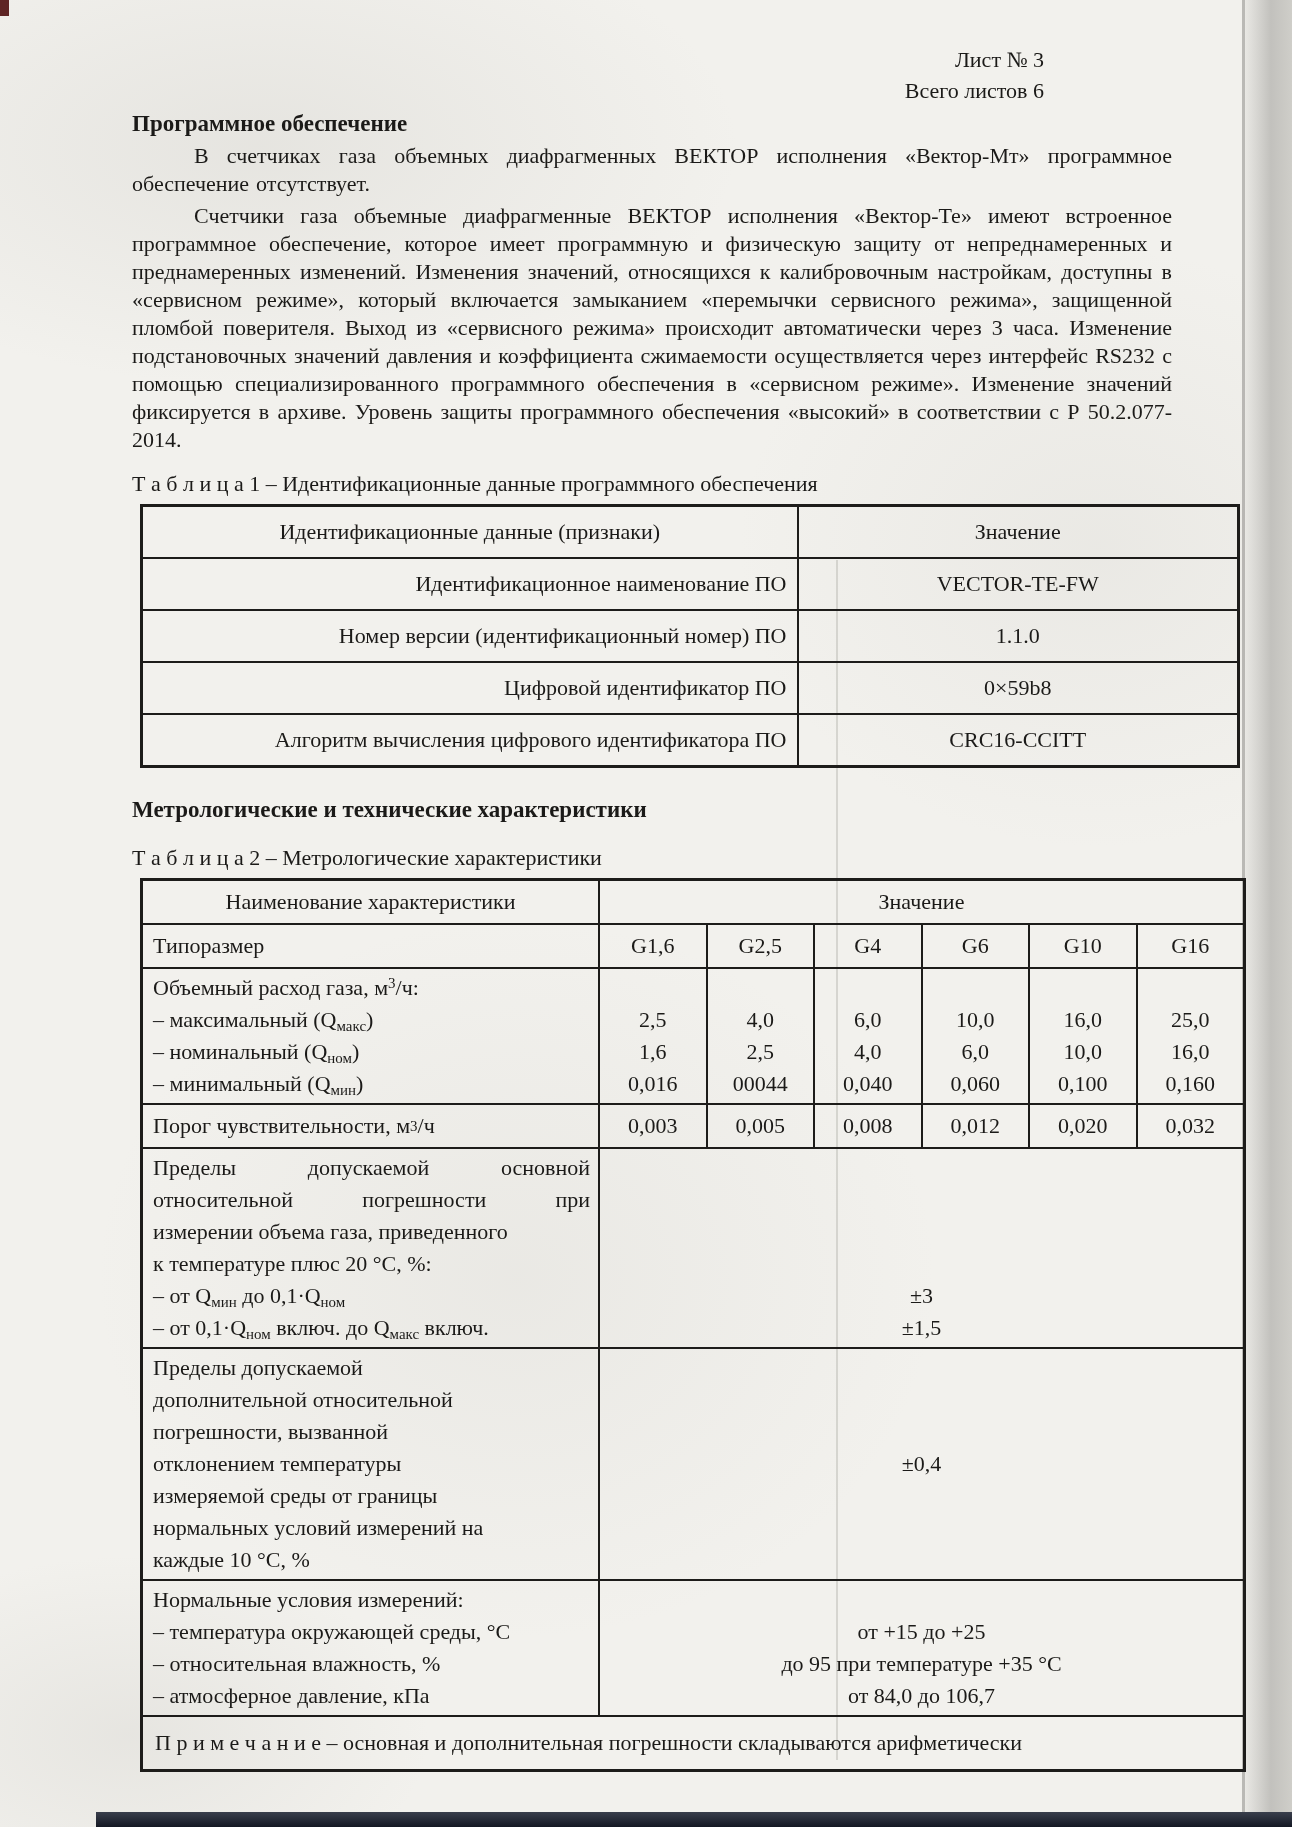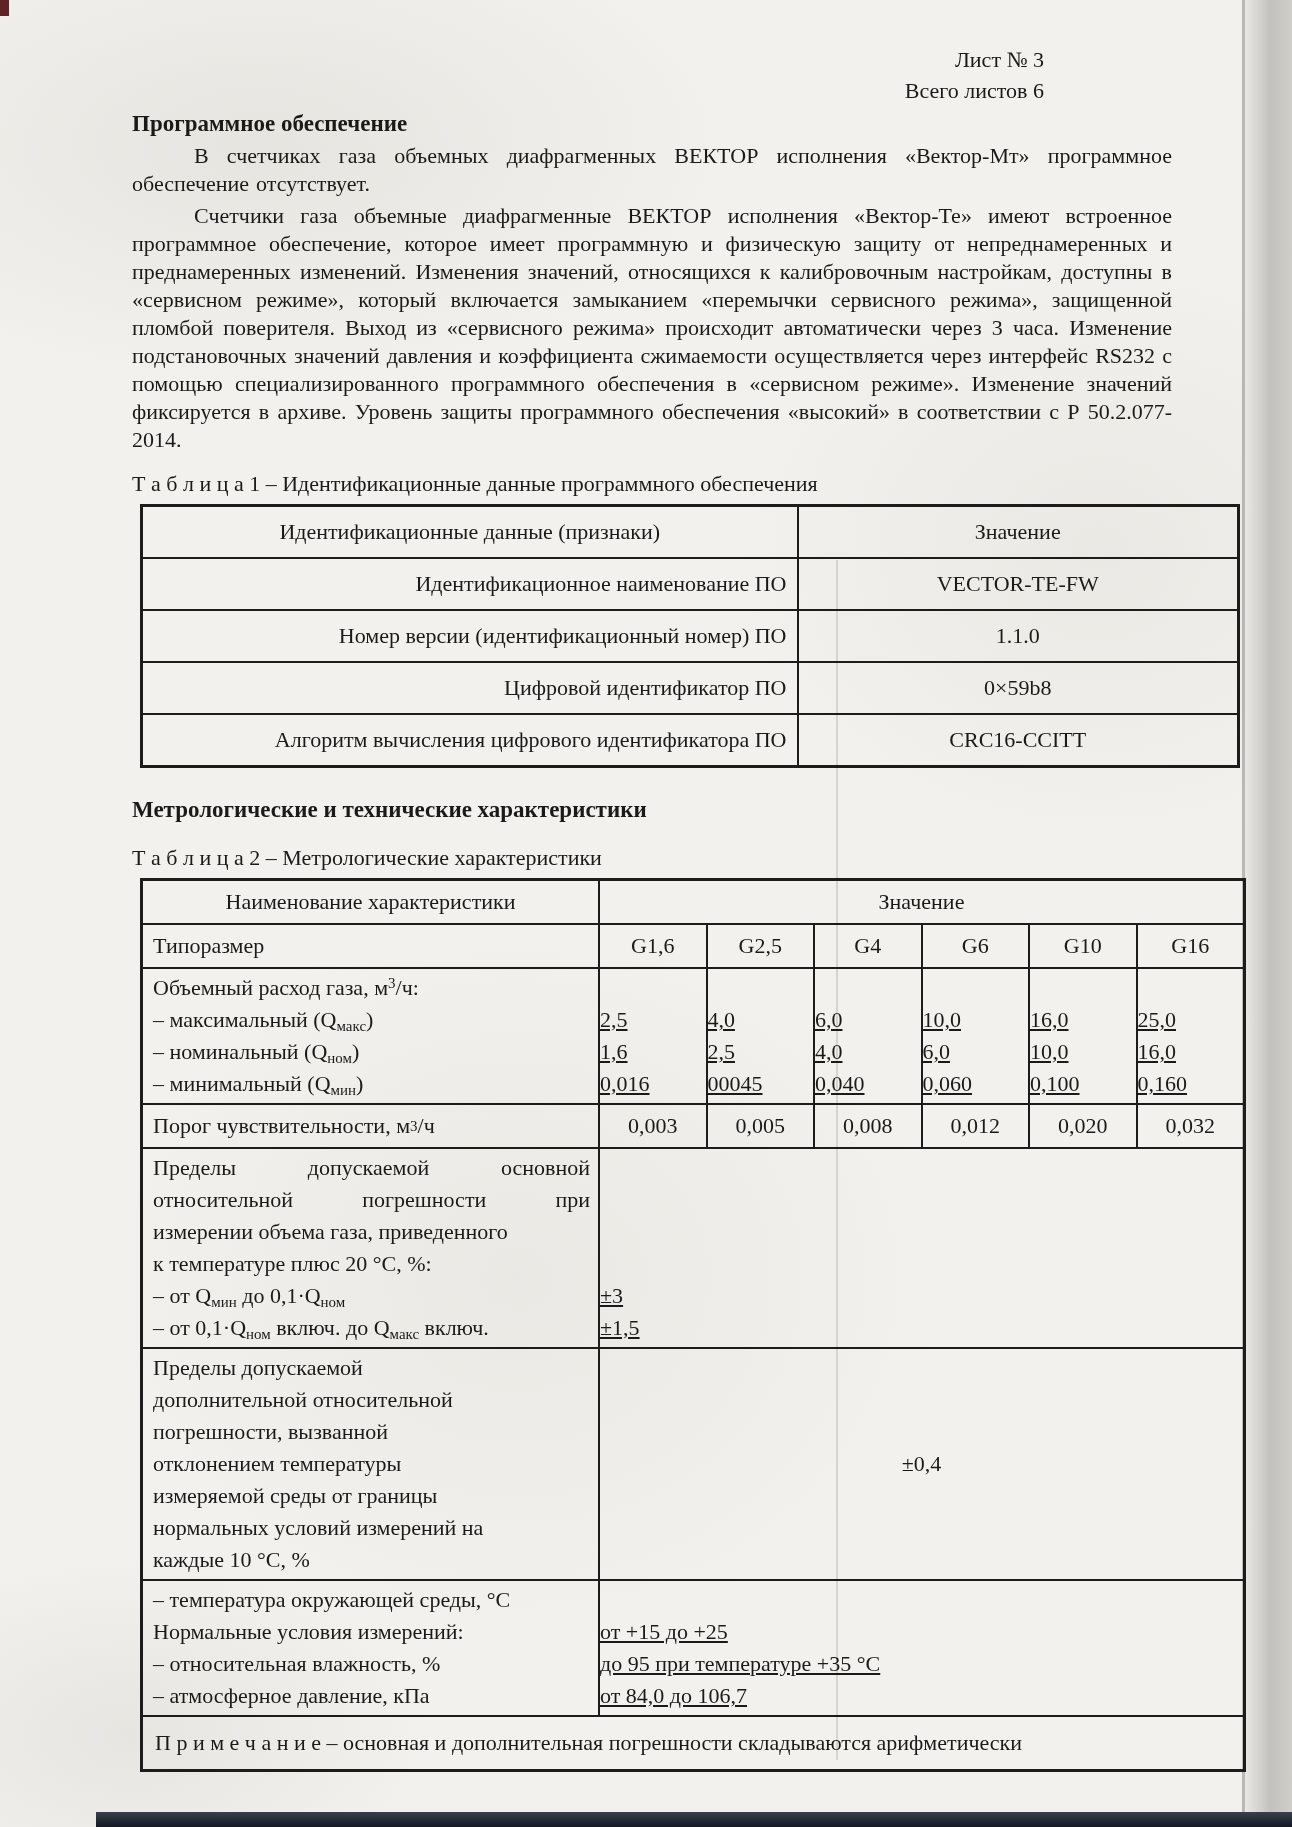--- a/index.html
+++ b/index.html
@@ -35,21 +35,21 @@
   
   .t2{width:1100px;margin:6px 0 0 8px;border:3px solid #1d1c1a;font-size:22px;}
   .t2r{display:grid;grid-template-columns:455px repeat(6,1fr);border-top:2.5px solid #1d1c1a;}
   .t2r.first{border-top:none;}
   .t2r.split2{grid-template-columns:455px 1fr;}
   .t2r.full{grid-template-columns:1fr;}
   .t2c{border-left:2.5px solid #1d1c1a;min-height:42px;display:flex;align-items:center;justify-content:center;text-align:center;}
   .t2c.c1{border-left:none;justify-content:flex-start;text-align:left;padding-left:10px;}
   .t2c.c1.center{justify-content:center;text-align:left;padding-left:0;}
   .t2c.lbl{flex-direction:column;align-items:stretch;justify-content:flex-start;padding:3px 8px 3px 10px;}
-  .t2c.vstack{flex-direction:column;align-items:flex-start;justify-content:flex-start;padding:3px 0;text-decoration:underline;}
+  .t2c.vstack{flex-direction:column;align-items:center;justify-content:flex-start;padding:3px 0;}
   .tln{height:32px;line-height:32px;white-space:nowrap;}
   .vstack .tln{text-align:center;}
   .stretch{text-align:justify;text-align-last:justify;}
   .notecell{min-height:52px;justify-content:flex-start;text-align:left;padding-left:12px;border-left:none;}
   sub{font-size:0.68em;vertical-align:-0.28em;line-height:0;}
   sup{font-size:0.68em;vertical-align:0.45em;line-height:0;}
 
   
   .edge-line{position:absolute;left:1242px;top:0;width:3px;height:1827px;background:#8c8b86;opacity:.55;}
   .edge-band{position:absolute;left:1245px;top:0;width:47px;height:1827px;
@@ -141,21 +141,21 @@
       <div class="t2c vstack">
         <div class="tln"></div>
         <div class="tln">2,5</div>
         <div class="tln">1,6</div>
         <div class="tln">0,016</div>
       </div>
       <div class="t2c vstack">
         <div class="tln"></div>
         <div class="tln">4,0</div>
         <div class="tln">2,5</div>
-        <div class="tln">00045</div>
+        <div class="tln">00044</div>
       </div>
       <div class="t2c vstack">
         <div class="tln"></div>
         <div class="tln">6,0</div>
         <div class="tln">4,0</div>
         <div class="tln">0,040</div>
       </div>
       <div class="t2c vstack">
         <div class="tln"></div>
         <div class="tln">10,0</div>
@@ -213,22 +213,22 @@
         <div class="tln">отклонением температуры</div>
         <div class="tln">измеряемой среды от границы</div>
         <div class="tln">нормальных условий измерений на</div>
         <div class="tln">каждые 10 °С, %</div>
       </div>
       <div class="t2c">±0,4</div>
     </div>
 
     <div class="t2r split2">
       <div class="t2c c1 lbl">
+        <div class="tln">Нормальные условия измерений:</div>
         <div class="tln">– температура окружающей среды, °С</div>
-        <div class="tln">Нормальные условия измерений:</div>
         <div class="tln">– относительная влажность, %</div>
         <div class="tln">– атмосферное давление, кПа</div>
       </div>
       <div class="t2c vstack">
         <div class="tln"></div>
         <div class="tln">от +15 до +25</div>
         <div class="tln">до 95 при температуре +35 °С</div>
         <div class="tln">от 84,0 до 106,7</div>
       </div>
     </div>

